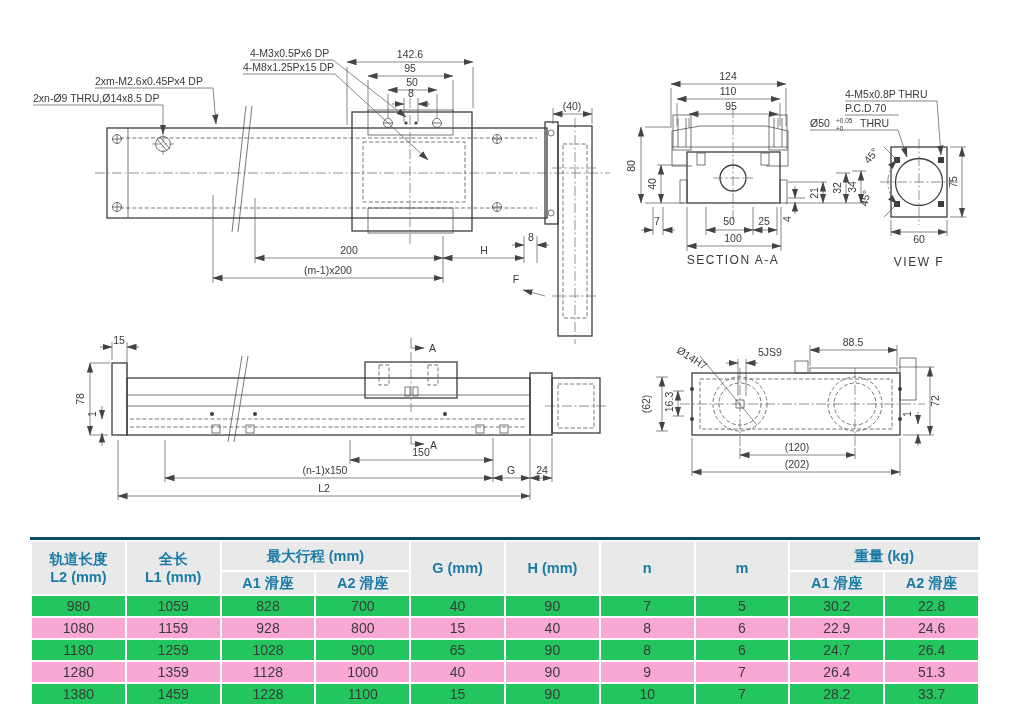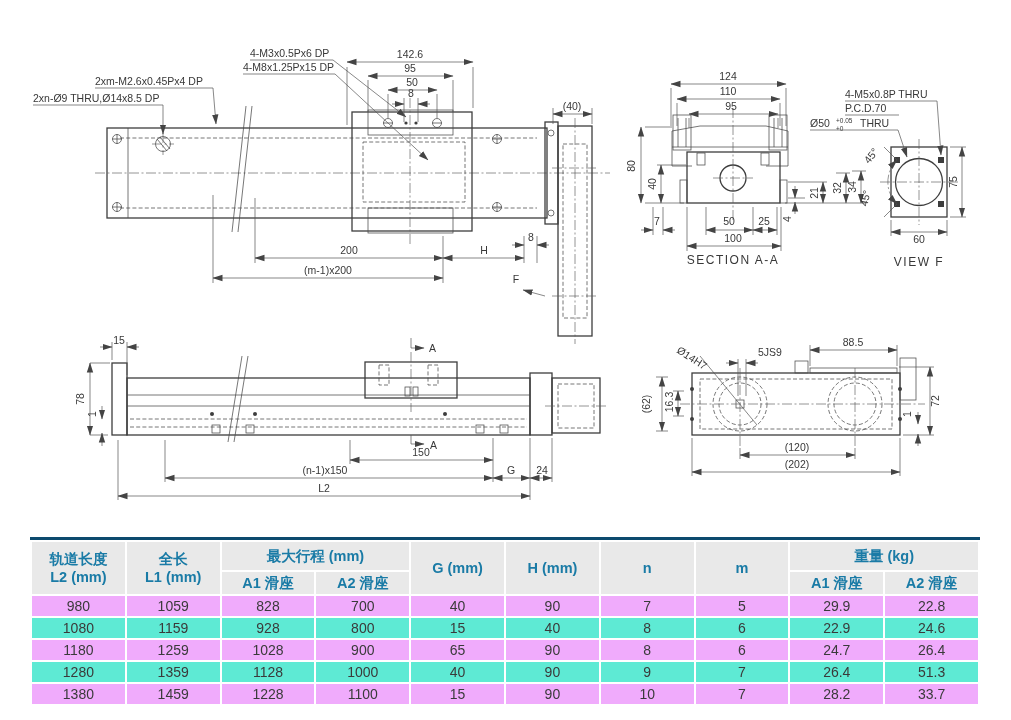--- a/index.html
+++ b/index.html
@@ -15,22 +15,22 @@
   .cl{stroke:#5a5a5a;stroke-width:0.65;fill:none;stroke-dasharray:10 2.5 2 2.5;}
   .dl{stroke:#555;stroke-width:0.7;fill:none;}
   .dim{marker-start:url(#ar);marker-end:url(#ar);}
   .ae{marker-end:url(#ar);}
   .as{marker-start:url(#ar);}
   .blk{fill:#3d3d3d;stroke:none;}
   #spec{position:absolute;left:30px;top:537px;width:950px;border-top:3px solid #0c4a6e;}
   #spec table{border-collapse:separate;border-spacing:2px;width:100%;table-layout:fixed;}
   #spec th{background:#e9e9e9;color:#1a7ba6;font-size:14.5px;font-weight:bold;line-height:1.25;padding:2px 0;}
   #spec thead tr:first-child th{height:24px;}
-  #spec td{background:#f0abfc;color:#3a3a3a;font-size:14px;text-align:center;height:20px;padding:0;}
-  #spec tbody tr.lt td{background:#5eead4;}
+  #spec td{background:#22c55e;color:#3a3a3a;font-size:14px;text-align:center;height:20px;padding:0;}
+  #spec tbody tr.lt td{background:#f9a8d4;}
 </style>
 </head>
 <body>
 
 <div id="page">
   <svg id="drawing" width="1011" height="532" viewBox="0 0 1011 532">
     <defs>
       <marker id="ar" viewBox="0 0 10 10" refX="9.5" refY="5" markerWidth="10" markerHeight="10" orient="auto-start-reverse" markerUnits="userSpaceOnUse">
         <path d="M0,1.8 L10,5 L0,8.2 z" fill="#444"></path>
       </marker>
@@ -411,21 +411,21 @@
       <tbody>
         <tr>
           <td>980</td>
             <td>1059</td>
             <td>828</td>
             <td>700</td>
             <td>40</td>
             <td>90</td>
             <td>7</td>
             <td>5</td>
-            <td>29.9</td>
+            <td>30.2</td>
             <td>22.8</td>
         </tr>
         <tr class="lt">
           <td>1080</td>
             <td>1159</td>
             <td>928</td>
             <td>800</td>
             <td>15</td>
             <td>40</td>
             <td>8</td>

